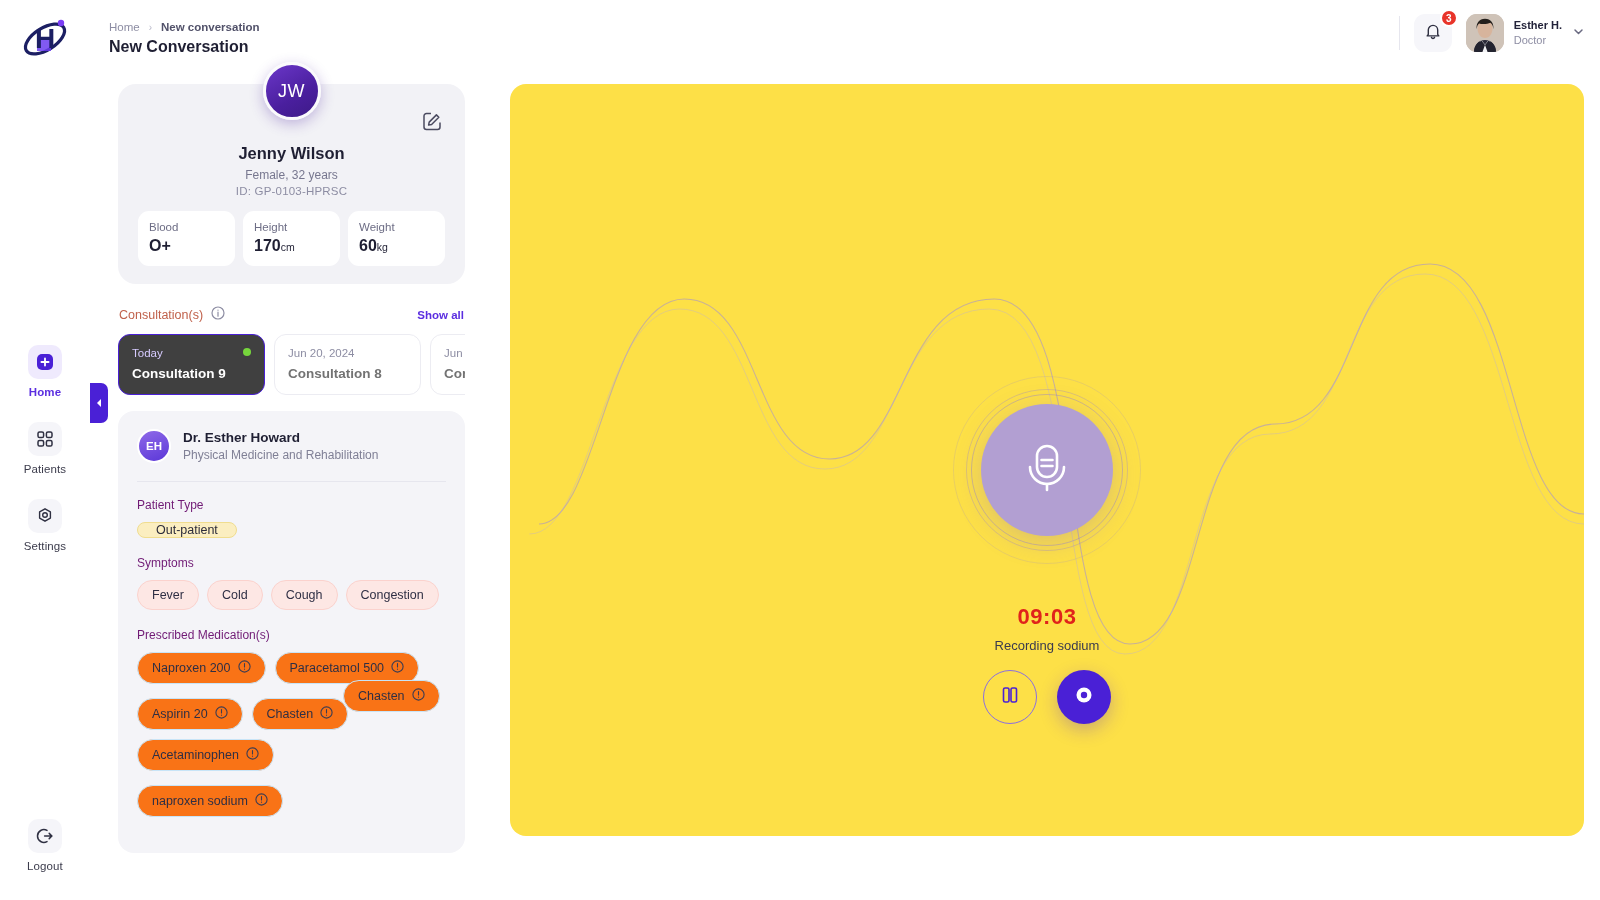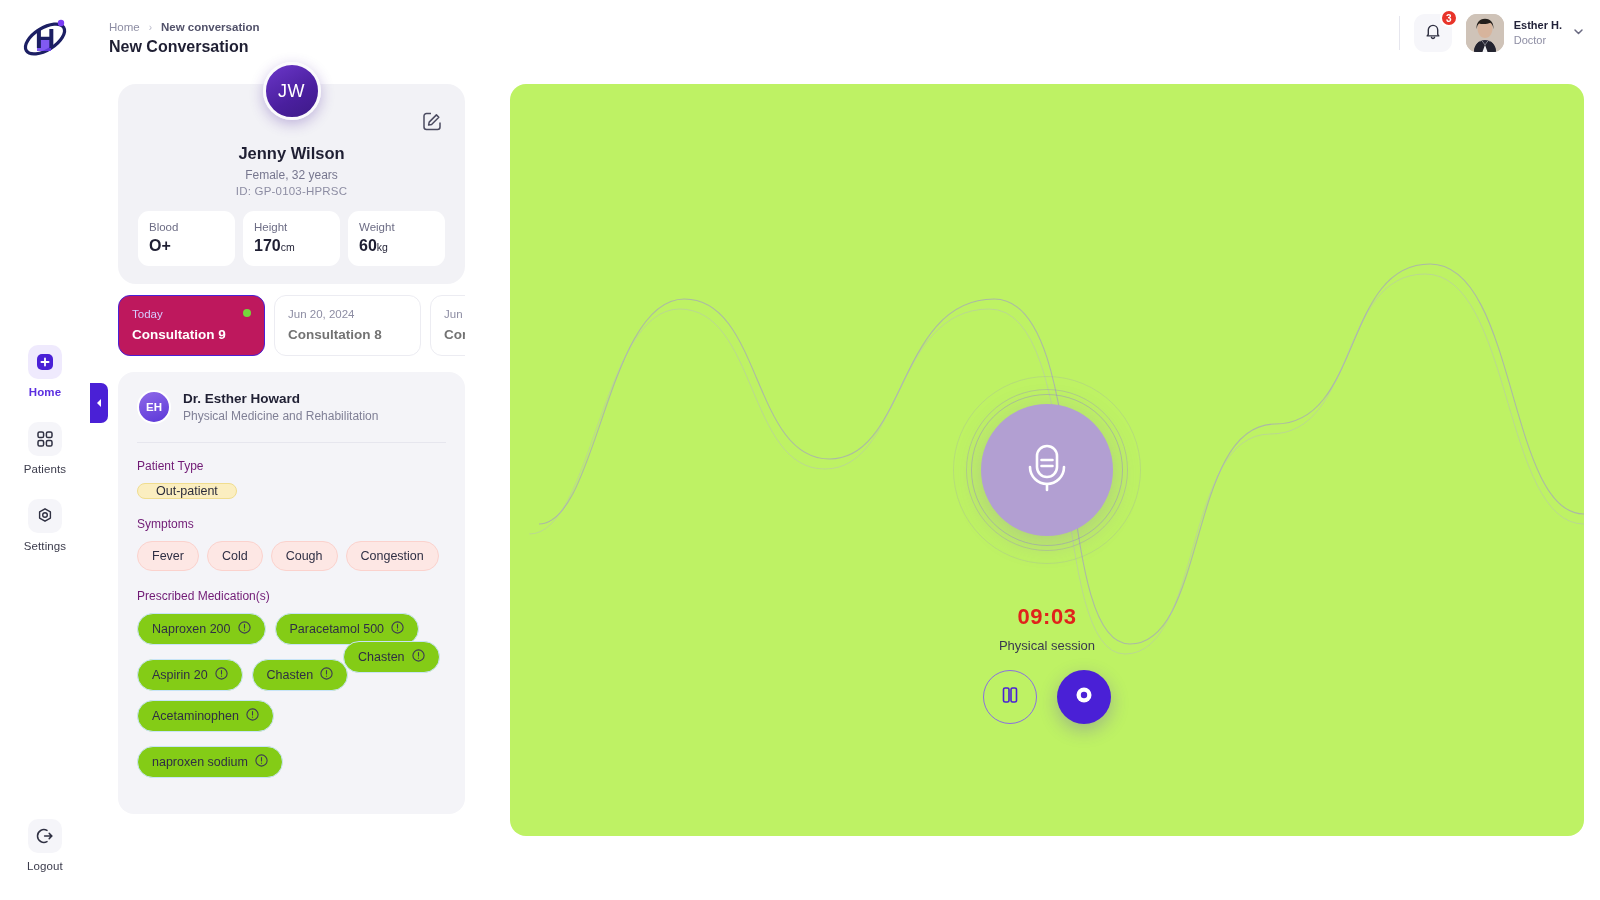--- a/index.html
+++ b/index.html
@@ -97,21 +97,21 @@
 
   .cons-head{ display:flex;align-items:center;justify-content:space-between; margin-top:22px; padding:0 1px; }
   .cons-title{ display:flex;align-items:center;gap:8px;font-size:12.5px;color:#c0614b;font-weight:500; }
   .show-all{ font-size:11.5px;color:#5b2ee0;font-weight:700;cursor:pointer; }
 
   .cons-row{ display:flex; gap:9px; margin-top:11px; overflow:hidden; }
   .cons-card{
     flex:none; width:147px; background:#fff;border:1px solid #ececf2;border-radius:12px;
     padding:12px 13px 13px; position:relative; cursor:pointer;
   }
-  .cons-card.active{ background:#be185d;border-color:#4a20d6; }
+  .cons-card.active{ background:#404040;border-color:#4a20d6; }
   .cons-date{ font-size:11.5px;color:#8d8da3; }
   .cons-card.active .cons-date{ color:#d7cbff; }
   .cons-name{ font-size:13.5px;font-weight:700;color:#737373;margin-top:7px; }
   .cons-card.active .cons-name{ color:#fff; }
   .cons-dot{ position:absolute;top:13px;right:13px;width:8px;height:8px;border-radius:50%;background:#76d63c; }
 
   .detail-card{
     margin-top:16px; background:#f4f4f8;border-radius:16px; padding:18px 19px 22px;
     min-height:442px;
   }
@@ -127,29 +127,29 @@
   .doc-spec{ font-size:12px;color:#8080963; color:#808096; margin-top:3px; }
   .hr{ height:1px;background:#e6e6ee;margin:18px 0 16px; }
 
   .sec-label{ font-size:12px;color:#701a75;margin-bottom:10px; }
   .chips{ display:flex;flex-wrap:wrap;gap:8px; }
   .chip{
     border-radius:999px;padding:7px 14px;font-size:12.5px;font-weight:500;
     display:inline-flex;align-items:center;gap:7px; cursor:pointer; white-space:nowrap;
   }
   .chip-sym{ background:#fde7e4;border:1px solid #fbd2cd;color:#2f2f44; }
-  .chip-med{ background:#84cc16;border:1px solid #c8e4f7;color:#2f2f44; }
+  .chip-med{ background:#f97316;border:1px solid #c8e4f7;color:#2f2f44; }
   .meds-wrap{ position:relative; }
   .meds-row{ display:flex;gap:9px;margin-bottom:9px; }
   .chip-float{ position:absolute; left:206px; top:28px; z-index:3; }
 
   
   .right-panel{
     position:absolute; left:475px; top:84px; right:16px; height:752px;
-    background:#bef264; border-radius:16px; overflow:hidden;margin-left:35px;
+    background:#fde047; border-radius:16px; overflow:hidden;margin-left:35px;
   }
   .wave{ position:absolute; left:0; top:0; width:100%; height:100%; }
 
   .mic-stage{
     position:absolute; left:0; right:0; top:292px; display:flex;
     flex-direction:column; align-items:center;
   }
   .mic-rings{ position:relative; width:188px;height:188px;
     display:flex;align-items:center;justify-content:center; }
   .ring{ position:absolute;border-radius:50%;border:1px solid rgba(141,120,214,.30); }
@@ -322,20 +322,32 @@
         <div class="lab">Height</div>
         <div class="val"><span>170</span><span class="u">cm</span></div>
       </div>
       <div class="vital">
         <div class="lab">Weight</div>
         <div class="val"><span>60</span><span class="u">kg</span></div>
       </div>
     </div>
   </div>
 
+  <div class="cons-head">
+    <div class="cons-title">
+      <span>Consultation(s)</span>
+      <span>
+        <svg width="14" height="14" viewBox="0 0 14 14" fill="none" stroke="#8d8da3" stroke-width="1.2">
+          <circle cx="7" cy="7" r="6"></circle>
+          <path d="M7 6.2v4M7 4.1v.1" stroke-linecap="round"></path>
+        </svg>
+      </span>
+    </div>
+    <div class="show-all">Show all</div>
+  </div>
 
   <div class="cons-row">
     <div class="cons-card active">
       <div class="cons-dot"></div>
       <div class="cons-date">Today</div>
       <div class="cons-name">Consultation 9</div>
     </div>
     <div class="cons-card">
       <div class="cons-date">Jun 20, 2024</div>
       <div class="cons-name">Consultation 8</div>
@@ -477,21 +489,21 @@
           <svg width="62" height="62" viewBox="0 0 62 62" fill="none" stroke="#ffffff" stroke-width="2.6" stroke-linecap="round">
             <rect x="21" y="9" width="20" height="31" rx="10"></rect>
             <path d="M25.5 23h11M25.5 29h11"></path>
             <path d="M14 30a17 17 0 0 0 34 0"></path>
             <path d="M31 47v6"></path>
           </svg>
         </span>
       </div>
     </div>
     <div class="timer">09:03</div>
-    <div class="rec-text">Physical session</div>
+    <div class="rec-text">Recording sodium</div>
   </div>
 
   <div class="ctrl-row">
     <div class="btn-pause">
       <span>
         <svg width="20" height="20" viewBox="0 0 20 20" fill="none" stroke="#4a20d6" stroke-width="1.6">
           <rect x="3.5" y="3" width="5.5" height="14" rx="1.6"></rect>
           <rect x="11" y="3" width="5.5" height="14" rx="1.6"></rect>
         </svg>
       </span>

